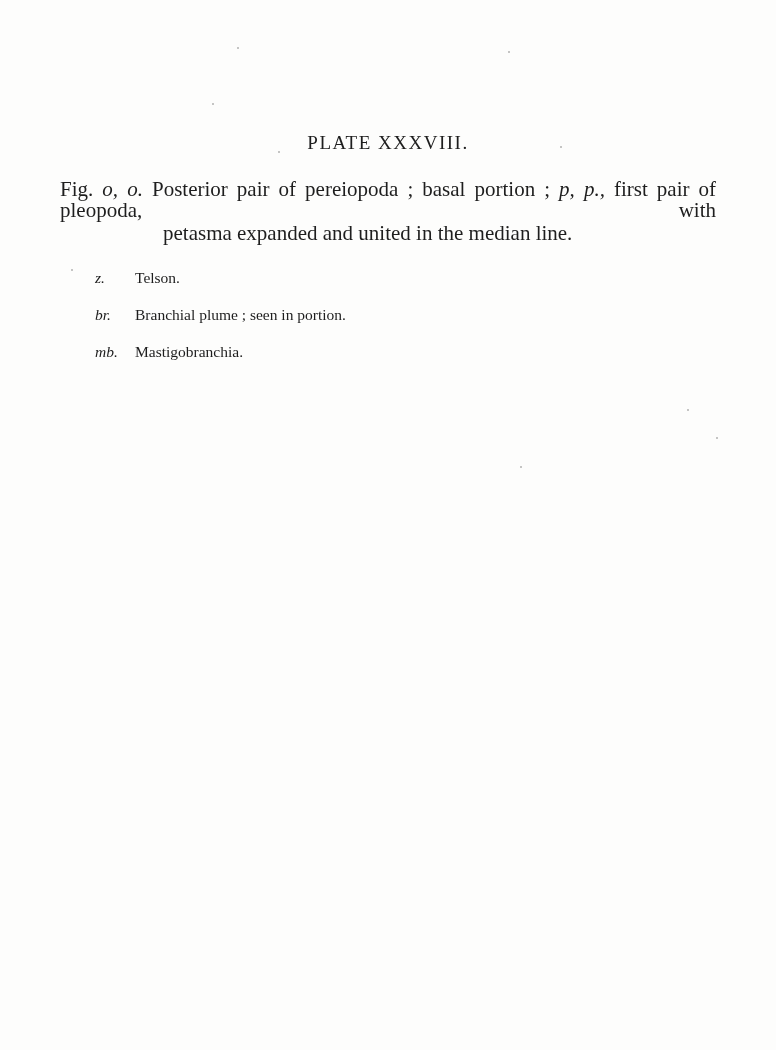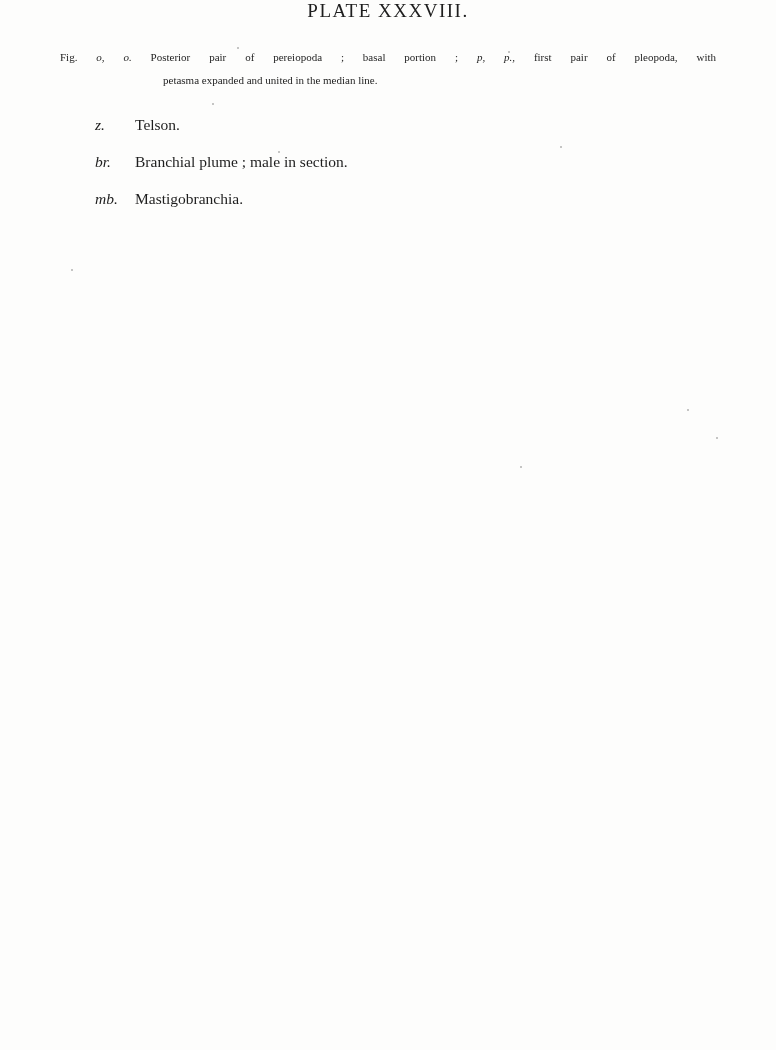--- a/index.html
+++ b/index.html
@@ -13,38 +13,39 @@
   }
   .page {
     position: relative;
     width: 776px;
     height: 1050px;
     margin: 0 auto;
     background: var(--background);
     color: var(--text);
     font-family: "Liberation Serif", "DejaVu Serif", serif;
     box-sizing: border-box;
+    padding-top: 132px;
     overflow: hidden;
   }
   .title {
     margin: 0;
     text-align: center;
     font-size: 19px;
     font-weight: normal;
     letter-spacing: 1.5px;
   }
   .subtitle {
     margin: 37px 0 0 0;
     text-align: center;
     font-size: 16px;
   }
   .italic { font-style: italic; }
   .fig-block {
     margin: 25px 60px 0 60px;
-    font-size: 11px;
+    font-size: 21px;
     line-height: 21px;
   }
   .fig-line1 {
     text-align: justify;
     text-align-last: justify;
   }
   .fig-line2 {
     margin-left: 103px;
     margin-top: 2px;
   }
@@ -92,21 +93,21 @@
     <div class="fig-line2">petasma expanded and united in the median line.</div>
   </div>
 
   <div class="entries">
     <div class="entry">
       <span class="entry-label">z.</span>
       <span class="entry-text">Telson.</span>
     </div>
     <div class="entry">
       <span class="entry-label">br.</span>
-      <span class="entry-text">Branchial plume ; male in section.</span>
+      <span class="entry-text">Branchial plume ; seen in portion.</span>
     </div>
     <div class="entry">
       <span class="entry-label">mb.</span>
       <span class="entry-text">Mastigobranchia.</span>
     </div>
   </div>
 
   <span class="speck" style="left:237px; top:47px;"></span>
   <span class="speck" style="left:508px; top:51px;"></span>
   <span class="speck" style="left:212px; top:103px;"></span>

